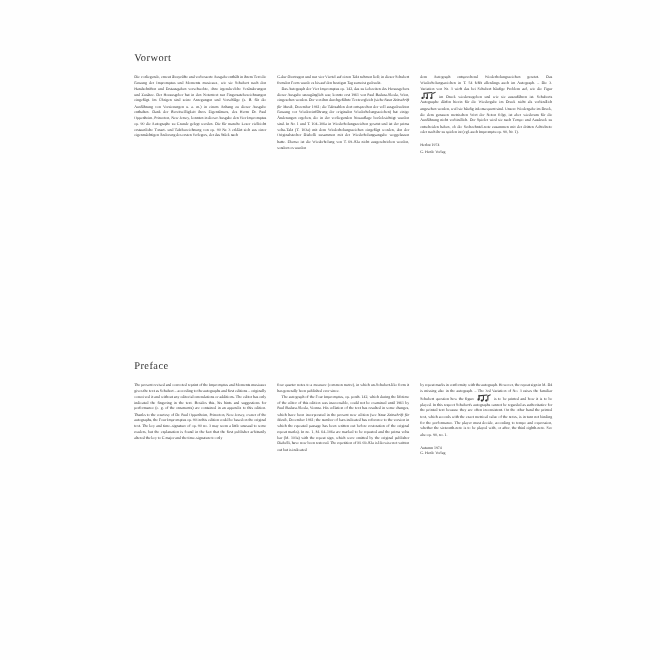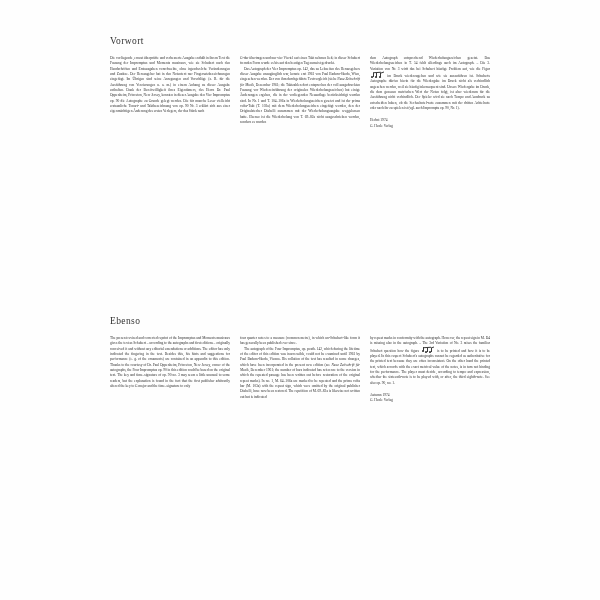--- a/index.html
+++ b/index.html
@@ -19,22 +19,23 @@
     position: absolute;
     left: 0; top: 0;
     width: 600px;
     height: 600px;
     background: #fefefe;
   }
 
   
   .section {
     position: absolute;
-    left: 110px;
+    left: 122px;
     width: 380px;
+    margin-top: 12px;
   }
   #section-vorwort { top: 36px; }
   #section-preface { top: 316px; }
 
   .section-title {
     font-size: 9.5px;
     font-weight: normal;
     letter-spacing: 0.4px;
     color: #333;
     margin: 0 0 10px 0;
@@ -150,21 +151,21 @@
         <div class="signature">
           <div>Herbst 1974</div>
           <div>G. Henle Verlag</div>
         </div>
       </div>
 
     </div>
   </section>
 
   <section class="section" id="section-preface">
-    <h2 class="section-title">Ebenso</h2>
+    <h2 class="section-title">Preface</h2>
 
     <div class="columns">
 
       <div class="col">
         <p>The present revised and corrected reprint of the Impromptus and Moments musicaux gives the text as Schubert – according to the autographs and first editions – originally conceived it and without any editorial emendations or additions. The editor has only indicated the fingering in the text. Besides this, his hints and suggestions for performance (e. g. of the ornaments) are contained in an appendix to this edition. Thanks to the courtesy of Dr. Paul Oppenheim, Princeton, New Jersey, owner of the autographs, the Four Impromptus op. 90 in this edition could be based on the original text. The key and time–signature of op. 90 no. 3 may seem a little unusual to some readers, but the explanation is found in the fact that the first publisher arbitrarily altered the key to G major and the time–signature to only</p>
       </div>
 
       <div class="col">
         <p>four quarter notes to a measure (common metre), in which un-Schubert-like form it has generally been published ever since.</p>
         <p>The autograph of the Four Impromptus, op. posth. 142, which during the lifetime of the editor of this edition was inaccessible, could not be examined until 1961 by Paul Badura-Skoda, Vienna. His collation of the text has resulted in some changes, which have been incorporated in the present new edition (see <span class="ital">Neue Zeitschrift für Musik</span>, December 1961; the number of bars indicated has reference to the version in which the repeated passage has been written out before restoration of the original repeat marks). In no. 1, M. 64–106a are marked to be repeated and the prima volta bar (M. 103a) with the repeat sign, which were omitted by the original publisher Diabelli, have now been restored. The repetition of M. 69–82a is likewise not written out but is indicated</p>

